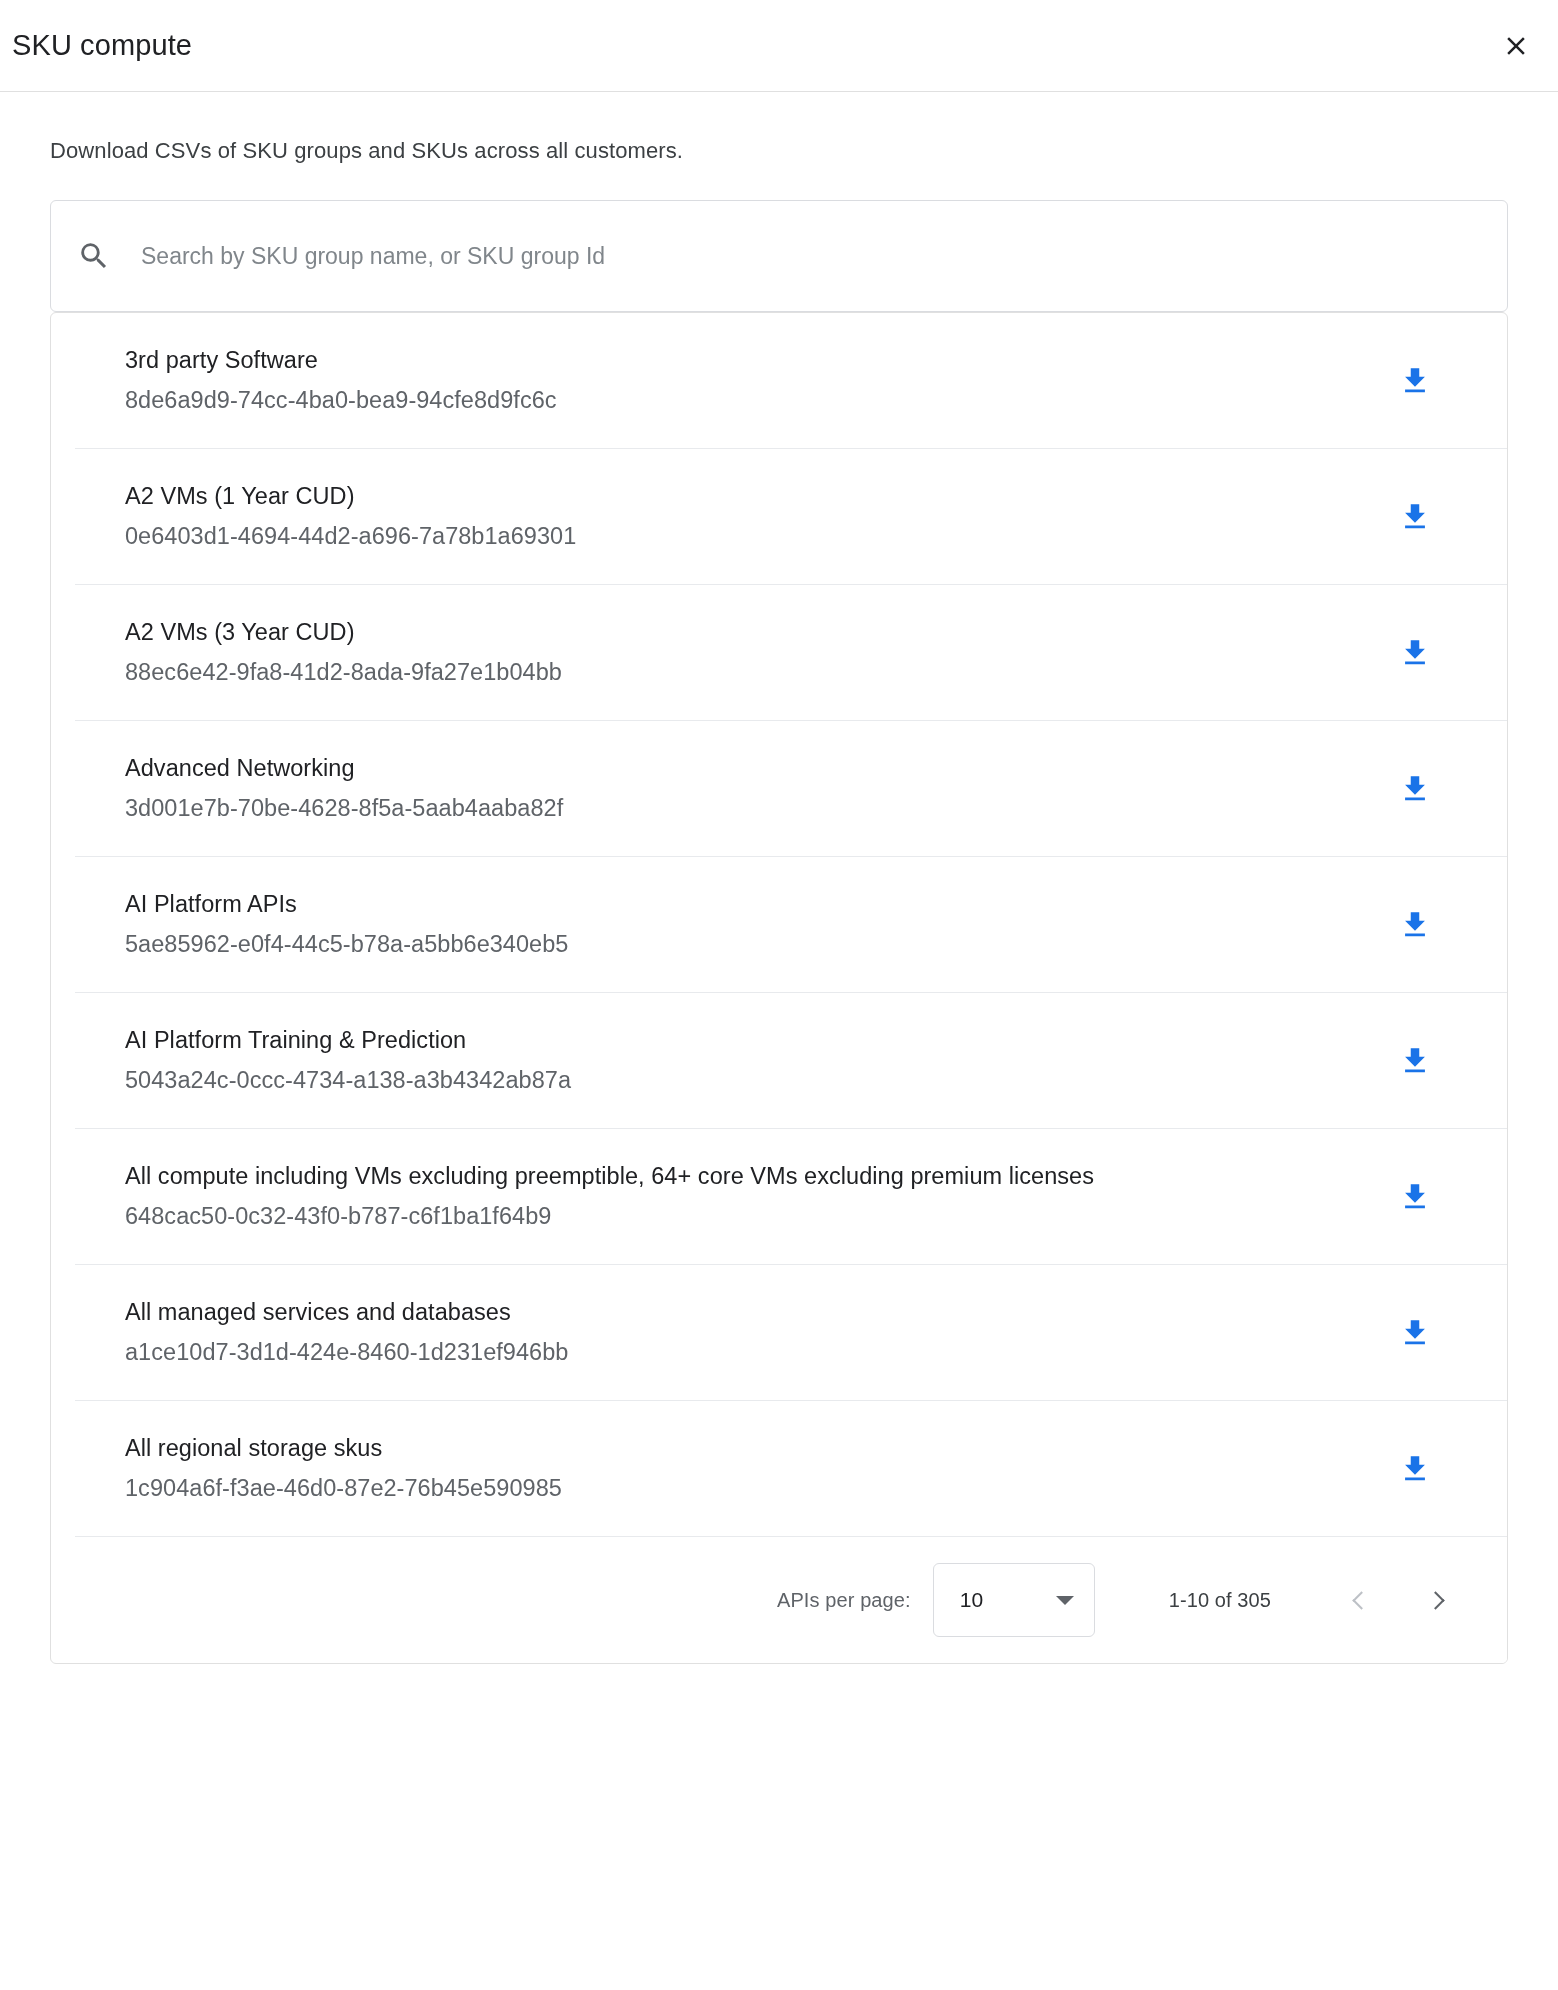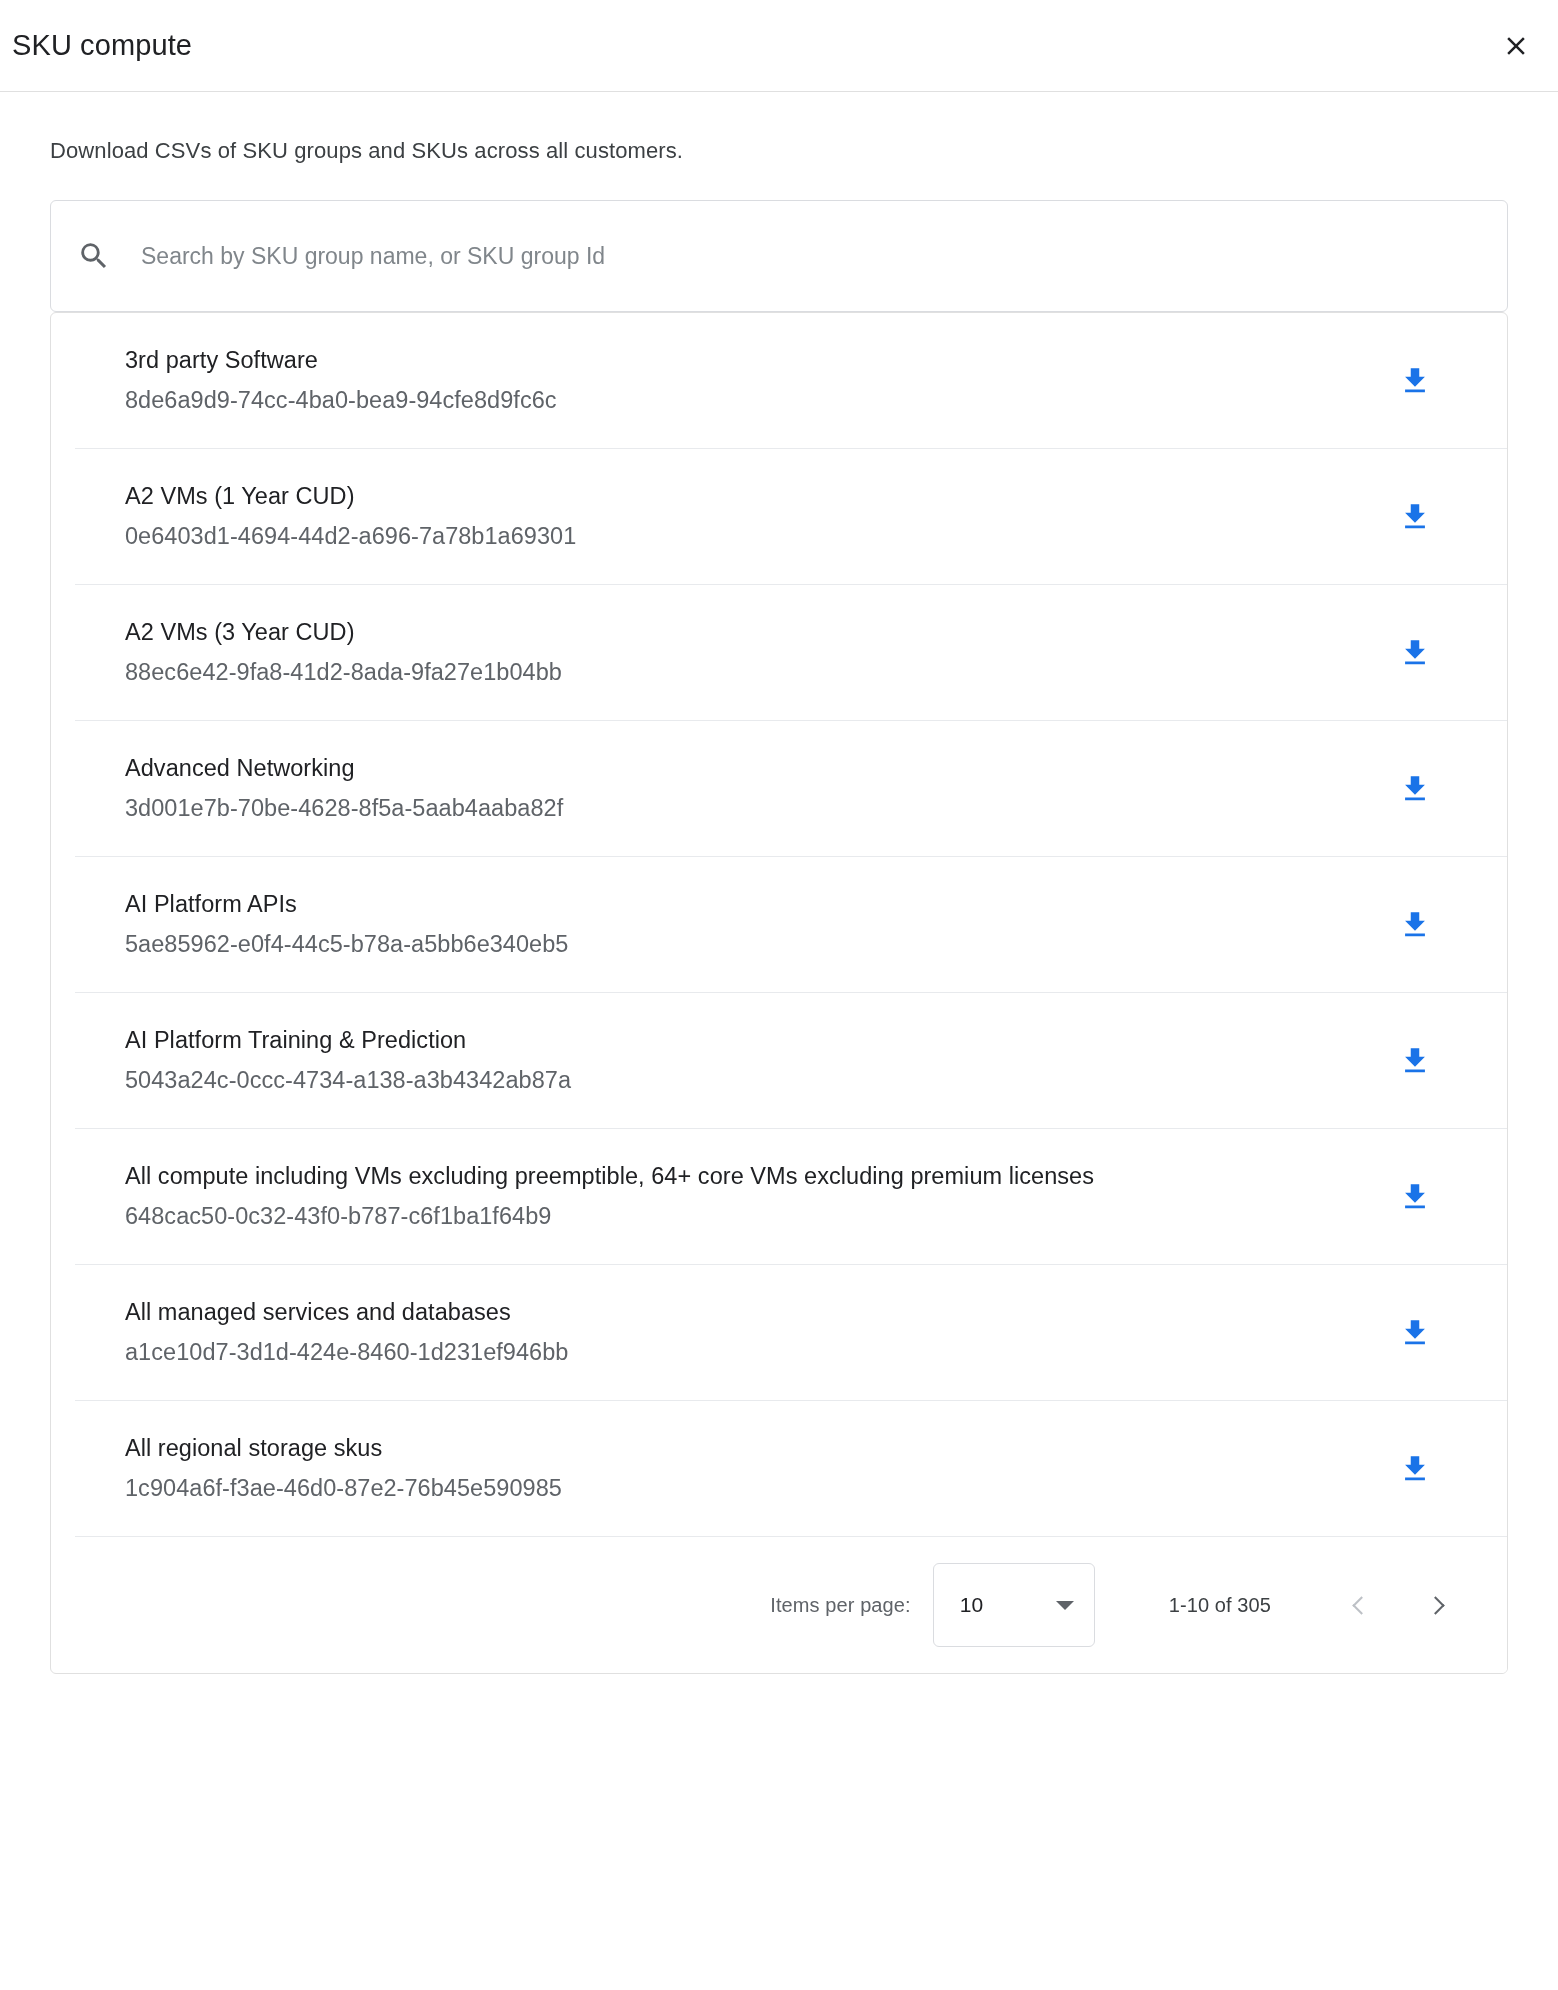--- a/index.html
+++ b/index.html
@@ -142,21 +142,21 @@
     background: #fff;
   }
   .items-per-page-label {
     font-size: 20px;
     color: #5f6368;
     letter-spacing: 0.1px;
     margin-right: 22px;
   }
   .page-size-select {
     width: 162px;
-    height: 84px;
+    height: 74px;
     border: 1px solid #dadce0;
     border-radius: 6px;
     display: flex;
     align-items: center;
     justify-content: space-between;
     padding: 0 20px 0 26px;
     cursor: pointer;
     background: #fff;
   }
   .page-size-value {
@@ -349,21 +349,21 @@
       <button class="download-btn">
         <span>
           <svg width="34" height="34" viewBox="0 0 24 24" aria-hidden="true">
             <path d="M19 9h-4V3H9v6H5l7 7 7-7zM5 18v2h14v-2H5z" fill="#1a73e8"></path>
           </svg>
         </span>
       </button>
     </div>
 
     <div class="paginator">
-      <div class="items-per-page-label">Items per page:</div>
+      <div class="items-per-page-label">APIs per page:</div>
 
       <div class="page-size-select">
         <span class="page-size-value">10</span>
         <span class="caret"></span>
       </div>
 
       <div class="range-label">1-10 of 305</div>
 
       <button class="page-nav-btn prev-btn disabled">
         <span class="chev left muted"></span>

